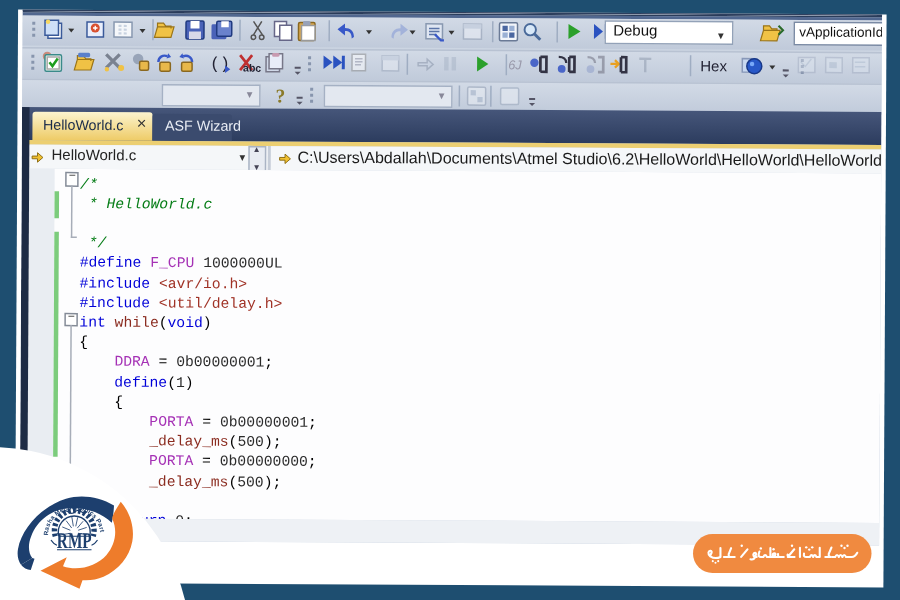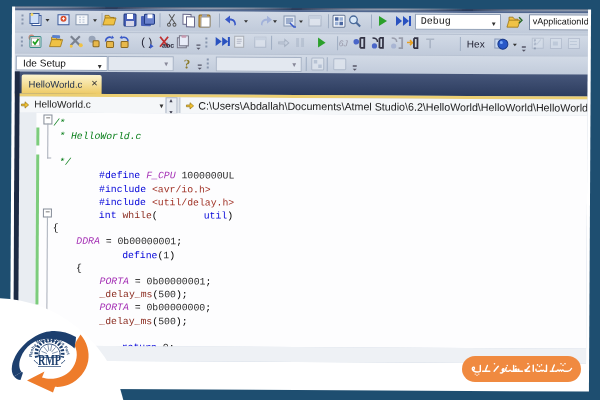--- a/index.html
+++ b/index.html
@@ -28,21 +28,21 @@
 #goldline{left:0;top:86.5px;width:100%;height:2.6px;background:#eccf72;}
 #navbar{left:0;top:89.1px;width:573.7px;height:16.5px;background:#f5f7f9;}
 #navdivider{position:absolute;left:164px;top:0;width:2px;height:100%;background:#c6cdd8;}
 .goldarrow{position:absolute;width:9px;height:9px;}
 #editor{left:0;top:105.6px;width:573.7px;height:233px;background:#fdfdfe;}
 #indmargin{position:absolute;left:5.5px;top:0;width:16.7px;height:100%;background:#e9edf2;}
 #greenbar1{position:absolute;left:22.2px;top:14.5px;width:3.2px;height:18px;background:#7ccc7c;}
 #greenbar2{position:absolute;left:22.2px;top:41.5px;width:3.2px;height:150px;background:#7ccc7c;}
 pre{margin:0;font-family:"Liberation Mono",monospace;font-size:9.8px;line-height:13.2px;
     position:absolute;left:39.2px;top:3.2px;}
-.k{color:#0000d8;margin-left:46px;} .c{color:#067d17;font-style:italic;} .m{color:#a531b5;font-style:italic;} .s{color:#a03226;}
+.k{color:#0000d8;} .c{color:#067d17;font-style:italic;} .m{color:#a531b5;} .s{color:#a03226;}
 .f{color:#8b2c20;} .p{color:#2b2b2b;}
 #grayband{left:0;top:338.6px;width:573.7px;height:14.3px;background:#eef1f5;}
 .foldbox{position:absolute;left:29.2px;width:7.5px;height:7.5px;border:1px solid #848b97;background:#fff;
   font-size:8px;line-height:6px;text-align:center;color:#555;font-family:"Liberation Mono",monospace;}
 .foldline{position:absolute;left:33.2px;width:1px;background:#a7adb8;}
 #blob{position:absolute;left:-139px;top:298px;width:266px;height:266px;border-radius:50%;background:#fff;}
 #badge{position:absolute;left:462px;top:355.5px;width:119px;height:26.5px;border-radius:13.5px;
   background:#f08a40;}
 </style>
 </head>
@@ -138,21 +138,21 @@
             <path d="M7.2 7.2l4 4" stroke="#4a6a9a" stroke-width="2"></path>
           </g>
       <rect x="356" y="1" width="1" height="14" fill="#9fadc2"></rect>
       <path d="M364 2.5l8 5-8 5z" fill="#2ba02b"></path>
       <g fill="#2a52c0">
             <path d="M381 2.5l6 5-6 5z"></path>
             <path d="M388 2.5l6 5-6 5z"></path>
             <rect x="394" y="2.5" width="2" height="10"></rect>
           </g>
     </svg>
-    <div class="combo" style="left:400px;top:1.5px;width:79px;height:13.5px;line-height:13.5px;padding-left:5px;font-family:Liberation Mono, monospace;">Debug<span class="dd" style="right:4px;top:3px;position:absolute">▼</span></div>
+    <div class="combo" style="left:388px;top:1.5px;width:79px;height:13.5px;line-height:13.5px;padding-left:5px;">Debug<span class="dd" style="right:4px;top:3px;position:absolute">▼</span></div>
     <svg class="abs" style="left:491px;top:1.5px" width="18" height="15" viewBox="0 0 18 15">
           <path d="M1 13L3 6h11l-2 7zM3 6V3h4l1.5 2H12v1" fill="#f0c245" stroke="#9a7418" stroke-width="0.8"></path>
           <path d="M13 3l3 3-3 3" fill="none" stroke="#2a6a2a" stroke-width="1.4"></path>
         </svg>
     <div class="combo" style="left:514px;top:1.5px;width:61px;height:13.5px;line-height:13.5px;padding-left:3px;border-color:#7a8aa4;font-size:9px;">vApplicationId</div>
   </div>
 
   <div class="trow" id="row2">
     <svg class="abs" style="left:0;top:1.5px" width="573" height="18" viewBox="0 0 573 18">
       <g fill="#8795ad">
@@ -278,21 +278,20 @@
             <path d="M519 5l3 3 4-5" stroke="#aab8cc" fill="none"></path>
         <rect x="535.6" y="2" width="11" height="10" fill="#dfe6f0" stroke="#98a4b8"></rect>
             <rect x="538" y="5" width="5" height="4" fill="#aab8cc"></rect>
         <rect x="553.6" y="2" width="11" height="10" fill="#dfe6f0" stroke="#98a4b8"></rect>
             <path d="M555 5h7M555 8h7" stroke="#aab8cc"></path>
       </g>
     </svg>
   </div>
 
   <div class="trow" id="row3">
-    <div class="combo" style="left:1.5px;top:2.2px;width:84px;height:13px;line-height:13px;padding-left:6px;">Ide Setup<span class="dd" style="right:4px;top:3px;position:absolute">▼</span></div>
     <div class="gray-combo" style="left:93px;top:2.2px;width:64px;height:13px;">
           <span class="dd" style="right:3px;top:3px;position:absolute;color:#889">▼</span>
         </div>
     <svg class="abs" style="left:168px;top:1px" width="12" height="16">
           <text x="1" y="13" font-size="13" font-weight="bold" fill="#8a7a2a" font-family="Liberation Serif">?</text>
         </svg>
     <svg class="abs" style="left:182px;top:2px" width="8" height="16">
           <g fill="#556">
             <rect x="1" y="8" width="4" height="1.4"></rect>
             <path d="M1 11.4h4l-2 2z"></path>
@@ -321,20 +320,23 @@
             <rect x="48" y="9" width="4" height="1.4"></rect>
             <path d="M48 12.4h4l-2 2z"></path>
           </g>
     </svg>
   </div>
 
   <div class="abs" id="tabbar">
     <div id="tab1">
           <span style="position:absolute;left:7px;top:4px;">HelloWorld.c</span>
           <span style="position:absolute;right:4px;top:2.5px;font-size:11px;color:#333;">×</span>
+        </div>
+    <div id="tab2">
+          <span style="position:absolute;left:8px;top:3.5px;">ASF Wizard</span>
         </div>
   </div>
   <div class="abs" id="goldline"></div>
   <div class="abs" id="navbar">
     <svg class="goldarrow" style="left:6px;top:4px" viewBox="0 0 10 10">
           <path d="M1 4h4V1.5L9 5 5 8.5V6H1z" fill="#f0c030" stroke="#8a6a10" stroke-width="0.7"></path>
         </svg>
     <span style="position:absolute;left:20px;top:2.5px;font-size:10px;color:#222;">HelloWorld.c</span>
     <span class="dd" style="left:144px;top:5px;position:absolute">▼</span>
     <div style="position:absolute;left:151.5px;top:0.5px;width:10px;height:15px;background:#e8ecf2;border:1px solid #aab4c4;">
@@ -357,21 +359,21 @@
     <div style="position:absolute;left:33.2px;top:45px;width:4px;height:1px;background:#a7adb8;"></div>
     <div class="foldbox" style="top:95.5px;">−</div>
     <div class="foldline" style="top:104px;height:130px;"></div>
 <pre><span class="c">/*</span>
 <span class="c"> * HelloWorld.c</span>
 
 <span class="c"> */</span>
 <span class="k">#define</span> <span class="m">F_CPU</span> <span class="p">1000000UL</span>
 <span class="k">#include</span> <span class="s">&lt;avr/io.h&gt;</span>
 <span class="k">#include</span> <span class="s">&lt;util/delay.h&gt;</span>
-<span class="k">int</span> <span class="f">while</span>(<span class="k">util</span>)
+<span class="k">int</span> <span class="f">while</span>(<span class="k">void</span>)
 {
     <span class="m">DDRA</span> = <span class="p">0b00000001</span>;
     <span class="k">define</span>(<span class="p">1</span>)
     {
         <span class="m">PORTA</span> = <span class="p">0b00000001</span>;
         <span class="f">_delay_ms</span>(<span class="p">500</span>);
         <span class="m">PORTA</span> = <span class="p">0b00000000</span>;
         <span class="f">_delay_ms</span>(<span class="p">500</span>);
     }
     <span class="k">return</span> <span class="p">0</span>;</pre>

